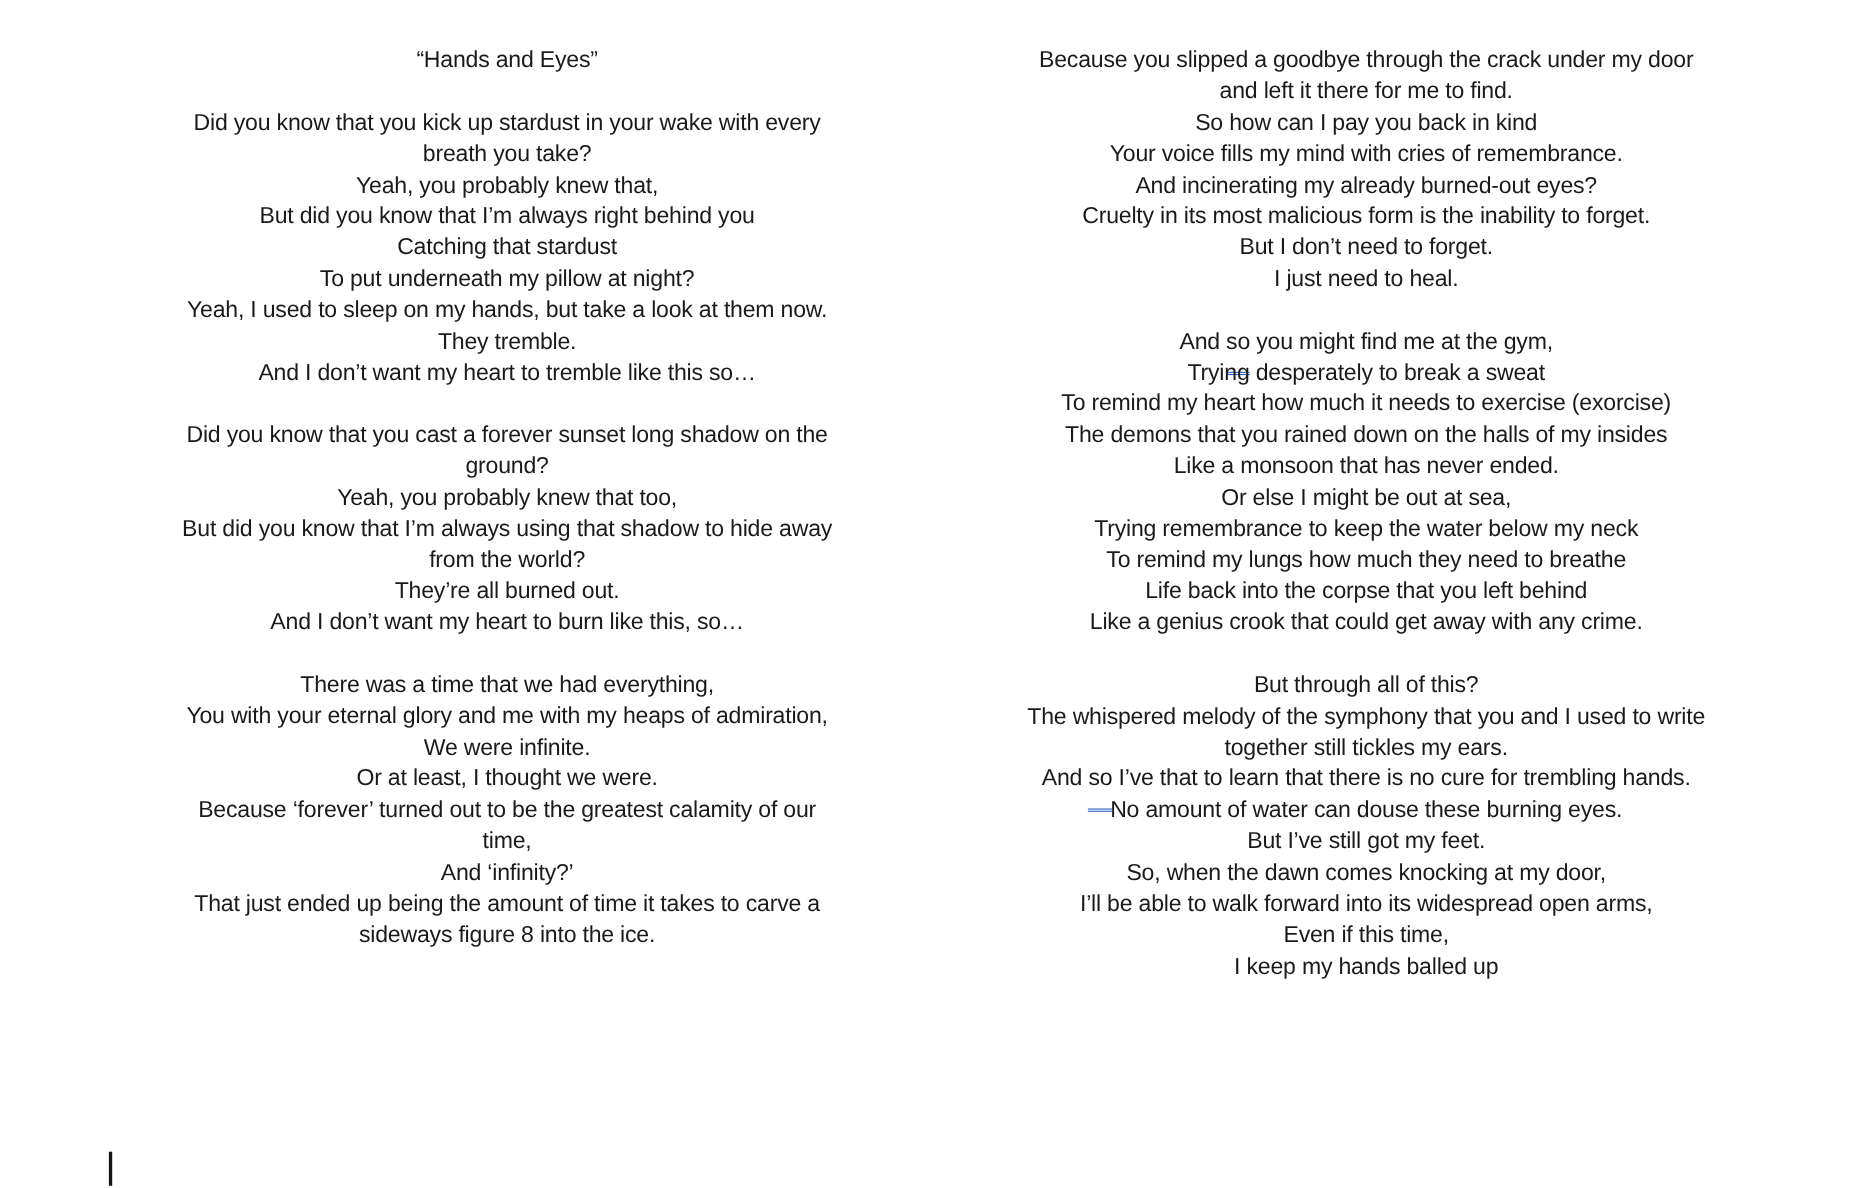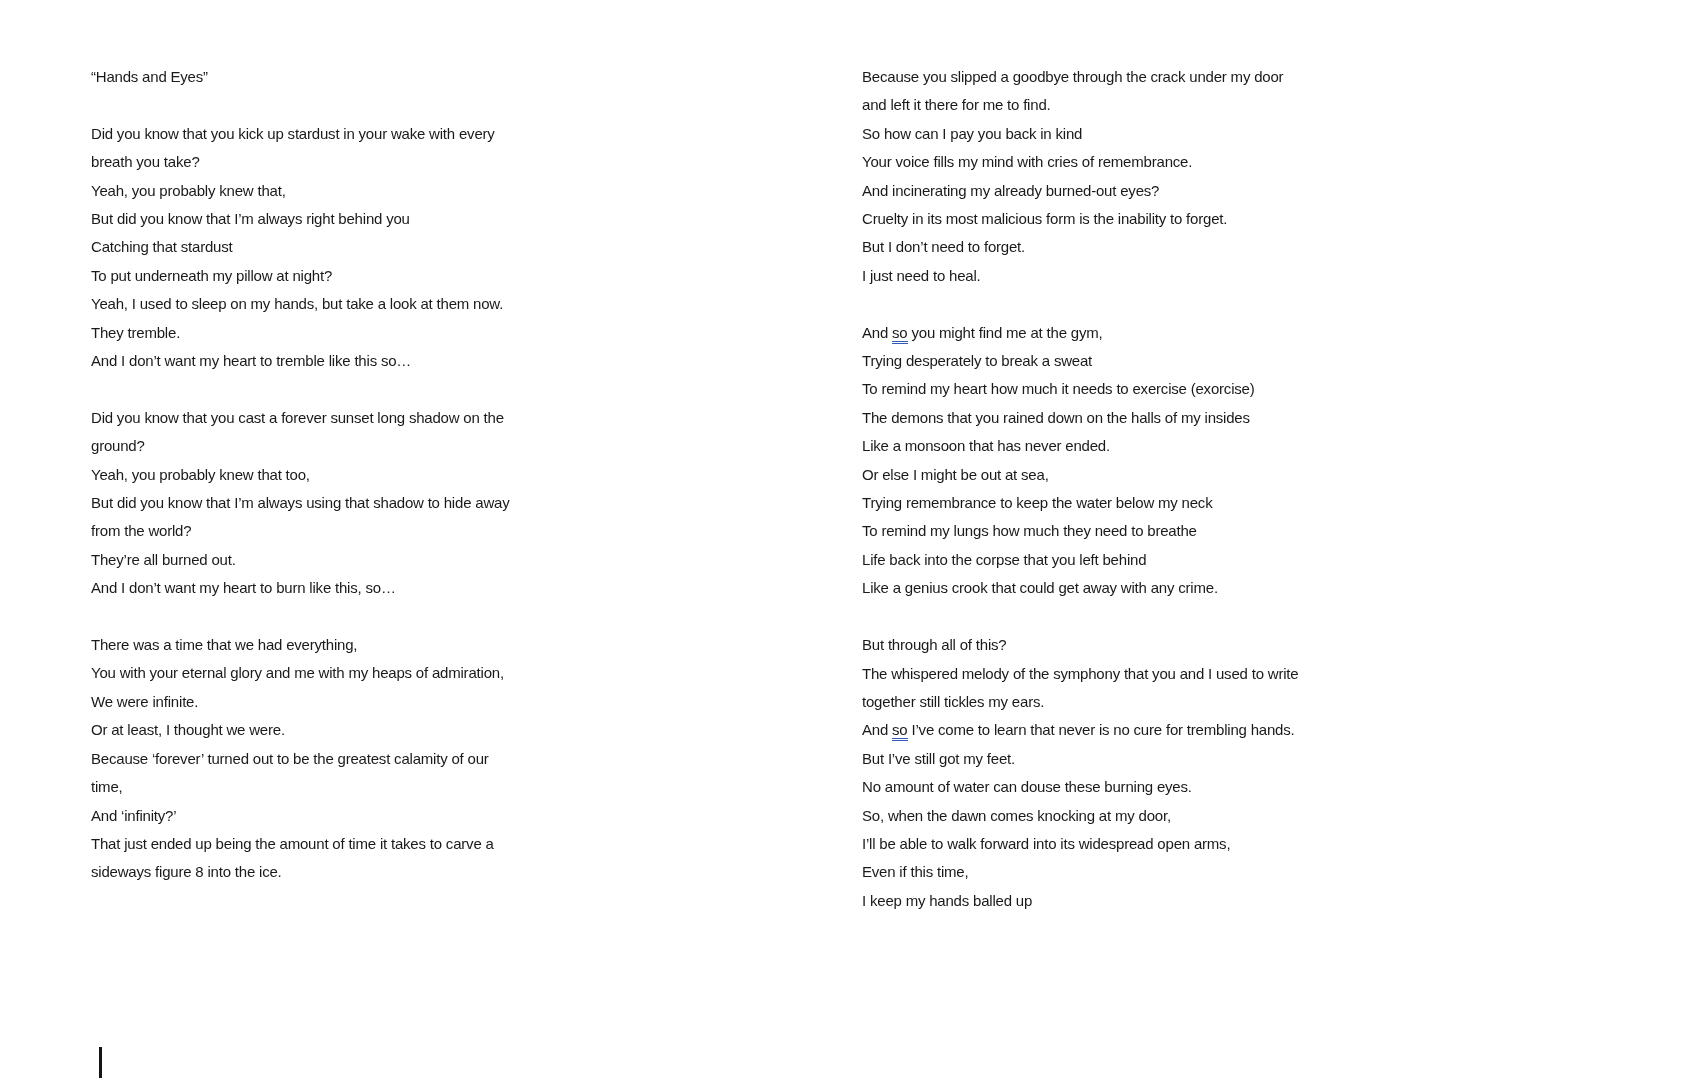--- a/index.html
+++ b/index.html
@@ -11,32 +11,33 @@
     font-family: "Liberation Sans", "DejaVu Sans", sans-serif;
     color: #1a1a1a;
   }
   .page {
     position: absolute;
     inset: 0;
     background: #ffffff;
   }
   .column {
     position: absolute;
-    top: 63px;
-    font-size: 15px;
+    top: 41px;
+    font-size: 21px;
     line-height: 28.4px;
     letter-spacing: -0.2px;
+    text-align: center;
   }
   #left-column  { left: 91px;  width: 740px; }
   #right-column { left: 862px; width: 760px; }
   .block { margin: 0 0 28.4px 0; }
   .line  { white-space: pre; }
   .grammar {
     border-bottom: 3px double #2e5cb8;
-    padding-bottom: 0px;
+    padding-bottom: 16px;
   }
   .caret {
     position: absolute;
     left: 99px;
     top: 1047px;
     width: 3px;
     height: 31px;
     background: #151515;
   }
 </style>
@@ -100,23 +101,23 @@
         <div class="line">Or else I might be out at sea,</div>
         <div class="line">Trying remembrance to keep the water below my neck</div>
         <div class="line">To remind my lungs how much they need to breathe</div>
         <div class="line">Life back into the corpse that you left behind</div>
         <div class="line">Like a genius crook that could get away with any crime.</div>
       </div>
       <div class="block">
         <div class="line">But through all of this?</div>
         <div class="line">The whispered melody of the symphony that you and I used to write</div>
         <div class="line">together still tickles my ears.</div>
-        <div class="line"><span>And </span><span class="grammar">so</span><span> I’ve come to learn that never is no cure for trembling hands.</span></div>
+        <div class="line"><span>And </span><span class="grammar">so</span><span> I’ve that to learn that there is no cure for trembling hands.</span></div>
+        <div class="line">No amount of water can douse these burning eyes.</div>
         <div class="line">But I’ve still got my feet.</div>
-        <div class="line">No amount of water can douse these burning eyes.</div>
         <div class="line">So, when the dawn comes knocking at my door,</div>
         <div class="line">I’ll be able to walk forward into its widespread open arms,</div>
         <div class="line">Even if this time,</div>
         <div class="line">I keep my hands balled up</div>
       </div>
     </div>
   <div class="caret"></div>
 </div>
 
 </body></html>

